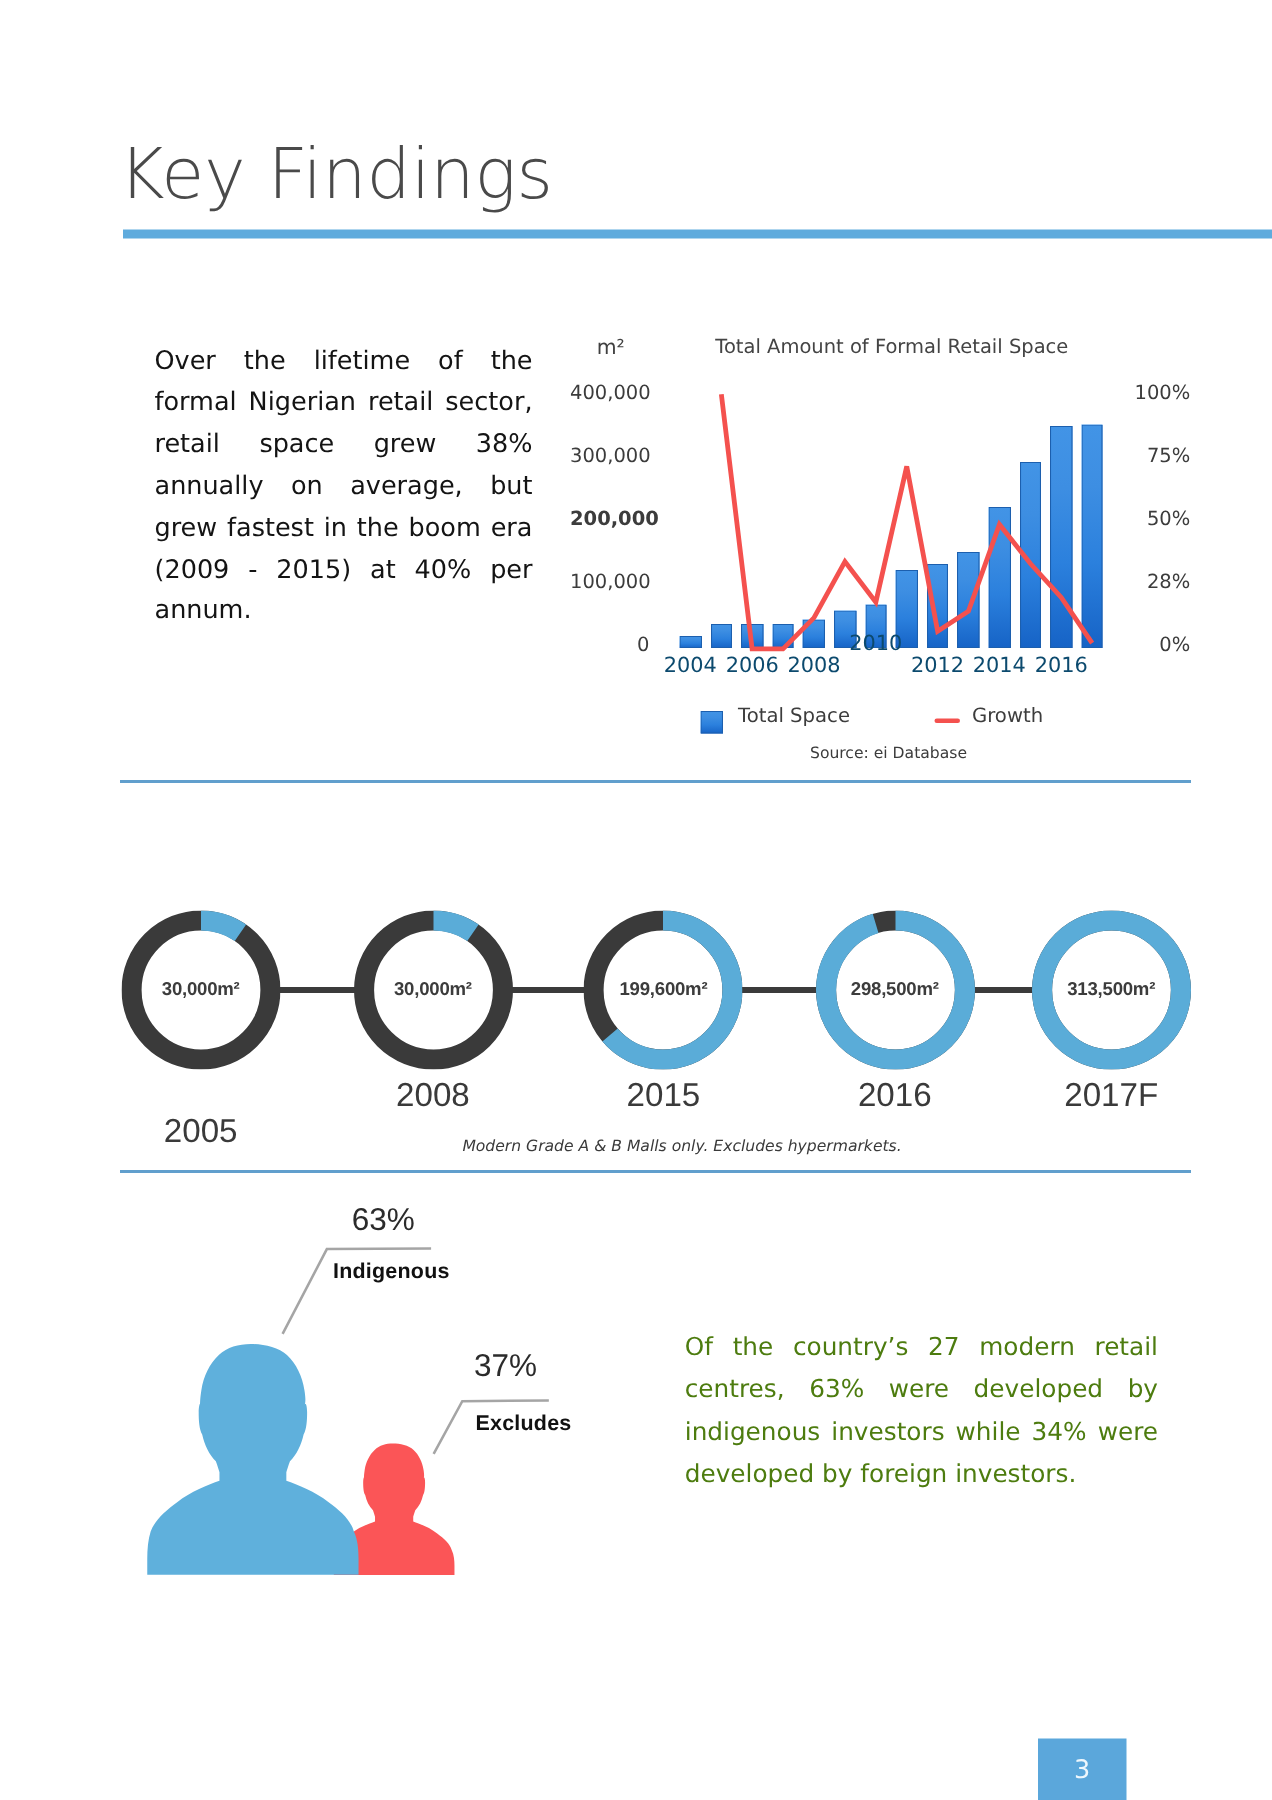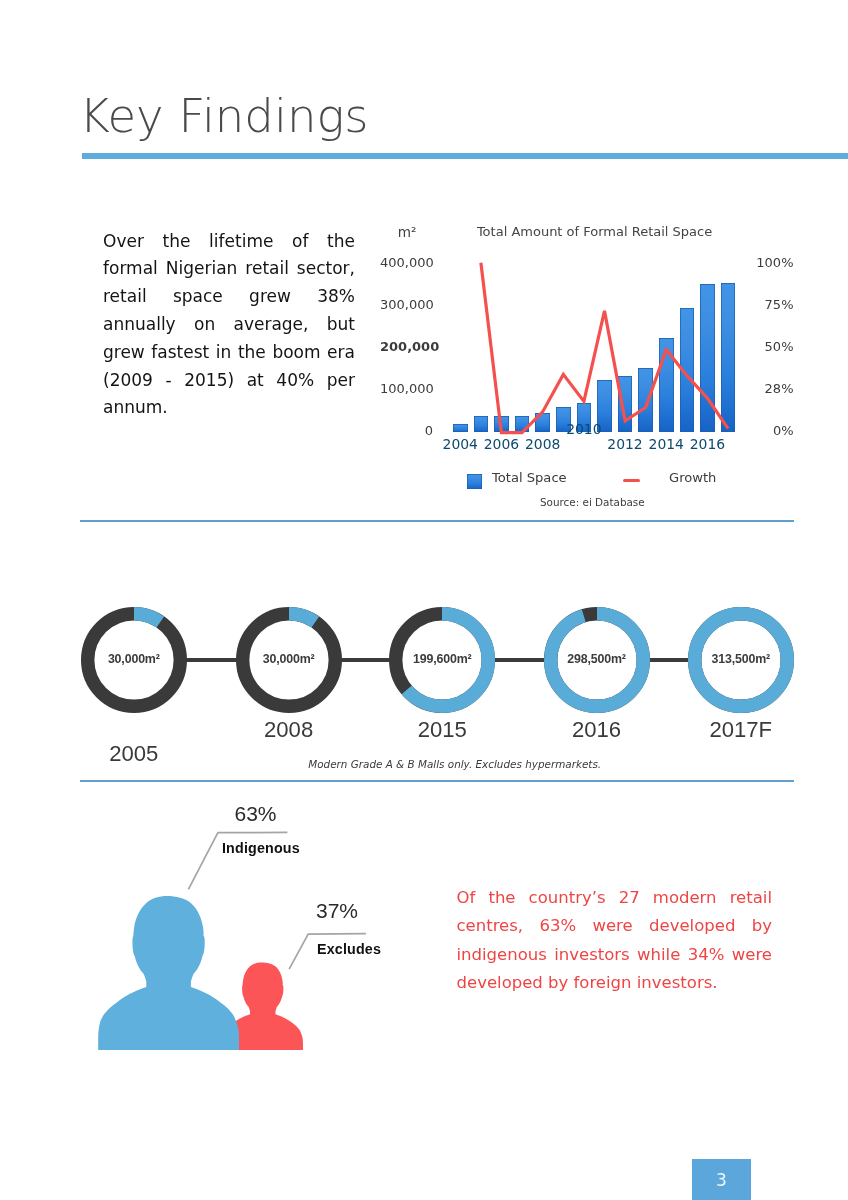--- a/index.html
+++ b/index.html
@@ -59,21 +59,21 @@
   .era-note{position:absolute;font-size:10.4px;font-style:italic;color:#3a3a3a;
       font-family:"DejaVu Sans",sans-serif;text-align:center;}
 
   
   .pct{position:absolute;font-size:21px;color:#2b2b2b;
       font-family:"Liberation Sans",sans-serif;}
   .tagname{position:absolute;font-size:14.3px;font-weight:600;color:#111;
       font-family:"Liberation Sans",sans-serif;letter-spacing:0.15px;}
   .body-right{position:absolute;left:456.5px;top:867.4px;width:315.5px;
       font-family:"DejaVu Sans",sans-serif;font-size:16.5px;line-height:28.5px;
-      color:#ef4444;text-align:justify;}
+      color:#4d7c0f;text-align:justify;}
 
   
   .pageno{position:absolute;left:692px;top:1159px;width:59px;height:41px;
       background:#5ba7db;color:#eef7fd;font-size:17px;
       font-family:"DejaVu Sans",sans-serif;display:flex;align-items:center;
       justify-content:center;}
 </style>
 </head>
 <body>
 
@@ -128,21 +128,21 @@
         <div class="xtick" style="left:303.45000000000005px;top:225.8px;width:48px;">2016</div>
       </div>
 
     <svg id="growth-svg" width="420" height="300" style="position:absolute;left:0;top:0;overflow:visible;">
       <polyline id="growth-line" fill="none" stroke-width="3.2" stroke-linejoin="miter" stroke-linecap="butt" points="100.9,52.8 121.4,222.6 142.0,222.6 162.6,201.9 183.3,164.4 203.9,191.4 224.5,100.9 245.1,210.9 265.6,197.5 286.3,139.6 306.9,165.7 327.5,188.3 348.1,218.7" stroke="#f4514e"></polyline>
     </svg>
 
     <div class="legend-sq" id="legend-sq" style="left: 87px; top: 263.5px;"></div>
     <div class="legend-txt" id="legend-txt-0" style="left: 112px; top: 260px;">Total Space</div>
     <div class="legend-line" id="legend-line" style="left: 242.7px; top: 269px; background: rgb(244, 81, 78);"></div>
-    <div class="legend-txt" id="legend-txt-1" style="left: 268px; top: 260px; margin-left: 21px;">Growth</div>
+    <div class="legend-txt" id="legend-txt-1" style="left: 268px; top: 260px;">Growth</div>
     <div class="source" id="chart-source" style="left: 160px; top: 286px;">Source: ei Database</div>
   </div>
 
   <div class="rule" style="left:80px;top:520px;width:714px;"></div>
 
   <div id="eras">
     <div class="era-connector" id="era-connector" style="left: 133.8px; top: 658.2px; width: 607px; height: 4.2px;"></div>
     <div class="era-note" id="era-note" style="left:254.7px;top:757.5px;width:400px;">Modern Grade A &amp; B Malls only. Excludes hypermarkets.</div>
   <svg width="106" height="106" style="position:absolute;left:80.80000000000001px;top:607.3px;">
         <circle cx="53" cy="53" r="46.3" fill="#fff" stroke="#3a3a3a" stroke-width="13.4"></circle>

